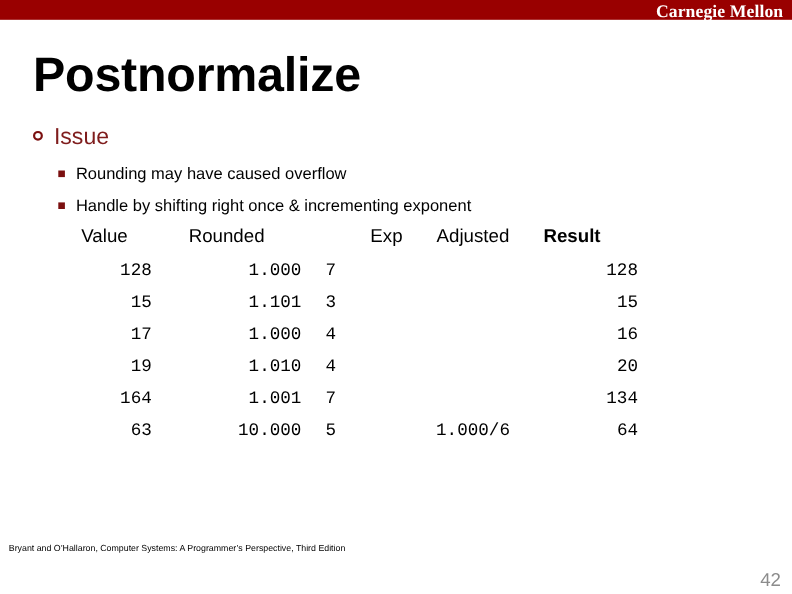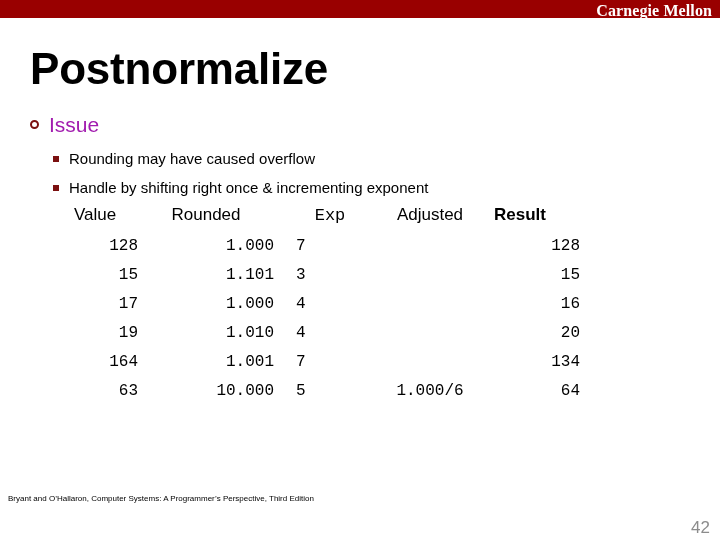--- a/index.html
+++ b/index.html
@@ -63,21 +63,21 @@
     height: 9px;
     border: 2px solid #7b1010;
     border-radius: 50%;
     box-sizing: border-box;
     margin-right: 10px;
     position: relative;
     top: -3px;
   }
   .bullet-l1 .text {
     font-size: 21px;
-    color: #a21caf;
+    color: #7f1d1d;
     text-align: right;
   }
 
   .bullet-l2 {
     position: absolute;
     left: 53px;
     display: flex;
     align-items: baseline;
     white-space: nowrap;
   }
@@ -122,21 +122,21 @@
   }
 
   .col-value   { width: 86px;  text-align: right; }
   .col-rounded { width: 136px; text-align: right; }
   .col-exp     { width: 70px;  text-align: left;  padding-left: 22px !important; }
   .col-adjusted{ width: 128px; text-align: center;}
   .col-result  { width: 86px;  text-align: right; }
 
   th.col-value    { text-align: center; }
   th.col-rounded  { text-align: center; }
-  th.col-exp      { text-align: center; padding-left: 20px !important; font-family: Liberation Mono, monospace; }
+  th.col-exp      { text-align: right; padding-left: 20px !important; }
   th.col-adjusted { text-align: center; }
   th.col-result   { text-align: left; font-weight: bold; }
 
   
   .footer-note {
     position: absolute;
     left: 8px;
     top: 494px;
     font-size: 8px;
     color: #000000;

